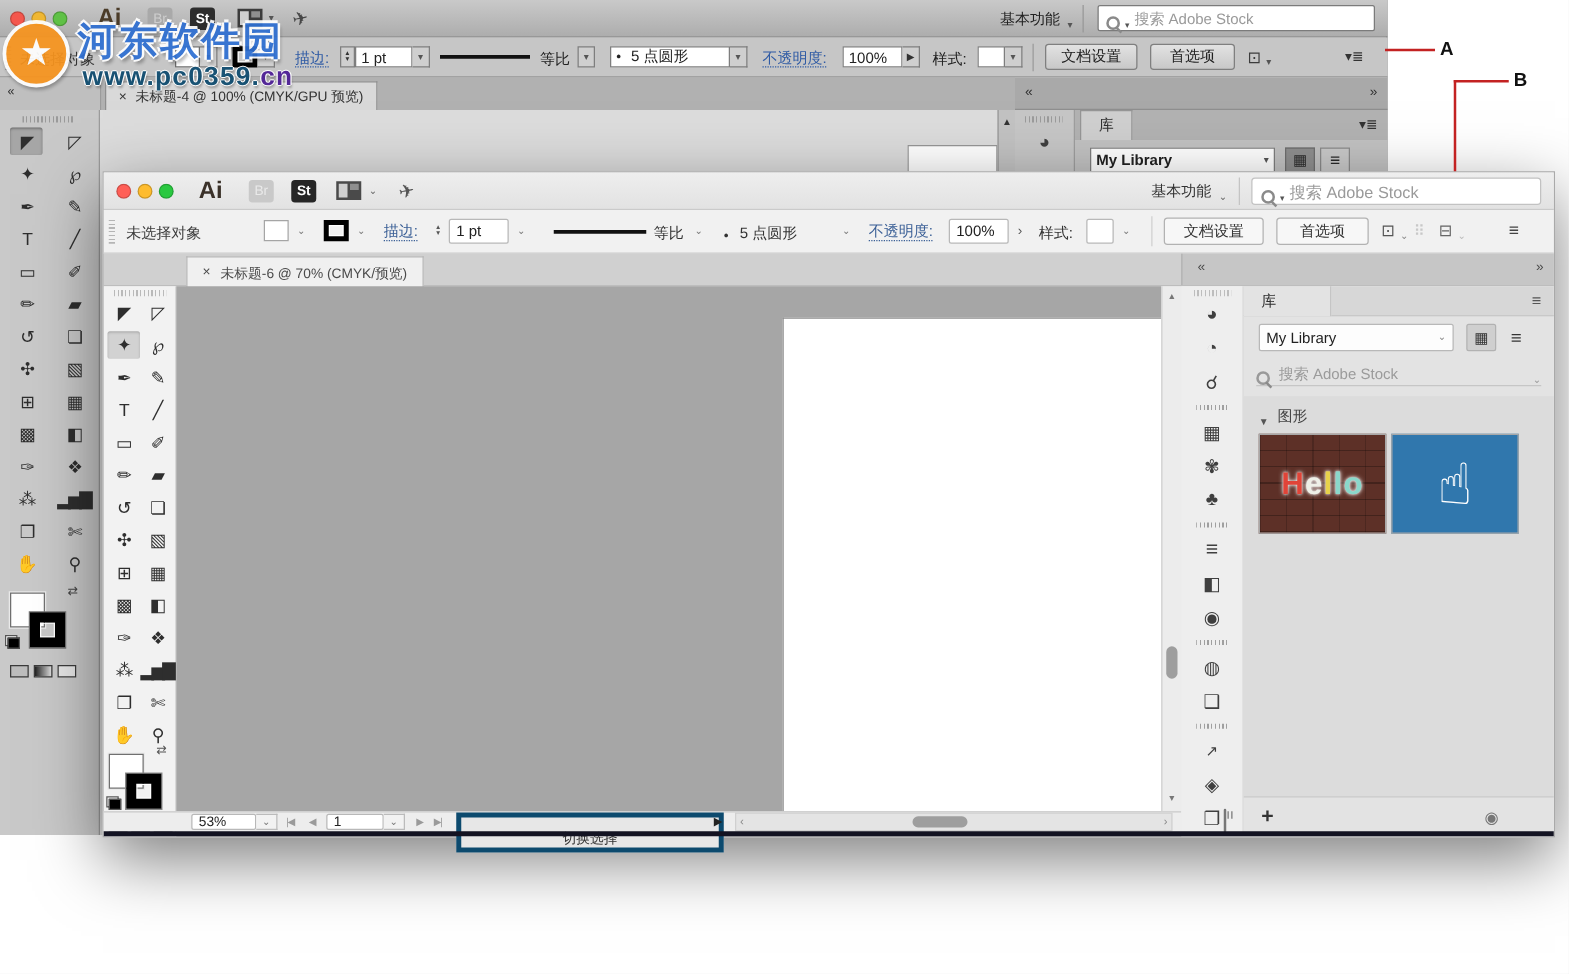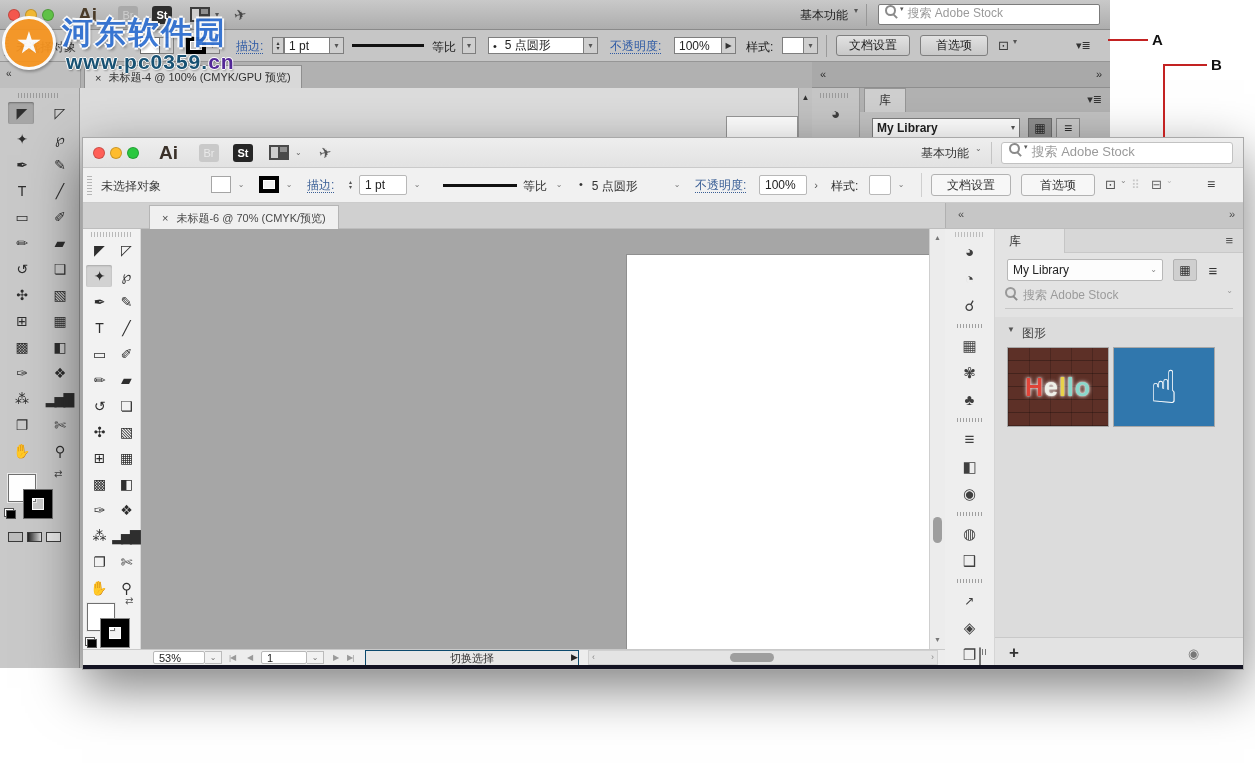--- a/index.html
+++ b/index.html
@@ -1,20 +1,20 @@
 <!DOCTYPE html>
 <html><head>
 <meta charset="utf-8">
 <style>
   html,body{margin:0;padding:0}
   body{width:1255px;height:779px;position:relative;overflow:hidden;background:#fff;
        font-family:"Liberation Sans","DejaVu Sans",sans-serif;-webkit-font-smoothing:antialiased}
   .p{position:absolute}
   .nw{white-space:nowrap}
-  .flex{display:flex;align-items:flex-start}
+  .flex{display:flex;align-items:flex-end}
   .ctr{display:flex;align-items:center;justify-content:center}
 
   
   .traffic{width:12px;height:12px;border-radius:50%;border:1px solid rgba(0,0,0,.2);box-sizing:border-box}
   .lens{width:7px;height:7px;border:2px solid #8a8a8a;border-radius:50%;position:relative;display:inline-block;flex:none}
   .lens::after{content:"";position:absolute;right:-4px;bottom:-3px;width:6px;height:2px;background:#8a8a8a;transform:rotate(45deg)}
   .wsicon{width:20px;height:15px;background:#3c3c3c;position:relative;display:inline-block}
   .wsicon::before{content:"";position:absolute;left:2px;top:2px;width:7px;height:11px;background:#cfcfcf}
   .wsicon::after{content:"";position:absolute;left:11px;top:2px;width:7px;height:5px;background:#8f8f8f}
   .chev{font-size:8px;color:#555;line-height:1}
@@ -423,21 +423,21 @@
         <span class="chev" style="color:#777">⌄</span>
       </div>
     <span class="p nw" style="left:146px;top:3px;font-size:8px;color:#9a9a9a;letter-spacing:-1px" data-name="first-artboard-icon">|◀</span>
     <span class="p nw" style="left:164px;top:3px;font-size:8px;color:#9a9a9a" data-name="previous-artboard-icon">◀</span>
     <div class="p fgbox" style="left:178px;top:1px;width:46px;height:13px;font-size:11px" data-name="artboard-number-input">1</div>
     <div class="p ctr" style="left:224px;top:1px;width:17px;height:13px;border:1px solid #bbb;border-left:none;background:#f2f2f2;box-sizing:border-box" data-name="artboard-dropdown">
         <span class="chev" style="color:#777">⌄</span>
       </div>
     <span class="p nw" style="left:250px;top:3px;font-size:8px;color:#9a9a9a" data-name="next-artboard-icon">▶</span>
     <span class="p nw" style="left:264px;top:3px;font-size:8px;color:#9a9a9a;letter-spacing:-1px" data-name="last-artboard-icon">▶|</span>
-    <div class="p flex" style="left:282px;top:0;width:214px;height:18px;background:#e7e7e7;border:1px solid #0c4a6e;box-sizing:border-box;justify-content:center" data-name="status-display-field">
+    <div class="p flex" style="left:282px;top:0;width:214px;height:32px;background:#e7e7e7;border:4px solid #0c4a6e;box-sizing:border-box;justify-content:center" data-name="status-display-field">
       <span class="nw" style="font-size:11px;color:#333" data-name="status-label">切换选择</span>
     </div>
     <span class="p" style="left:488px;top:2px;font-size:9px;color:#222" data-name="status-menu-arrow-icon">▶</span>
     <div class="p" style="left:505px;top:0;width:350px;height:15px;background:#e4e4e4;border:1px solid #d0d0d0;box-sizing:border-box" data-name="horizontal-scrollbar">
       <span class="p" style="left:3px;top:1px;font-size:9px;color:#888" data-name="scroll-left-button">‹</span>
       <div class="p" style="left:141px;top:2px;width:44px;height:9px;background:#9e9e9e;border-radius:5px" data-name="scrollbar-thumb"></div>
       <span class="p" style="right:3px;top:1px;font-size:9px;color:#888" data-name="scroll-right-button">›</span>
     </div>
   </div>
 

